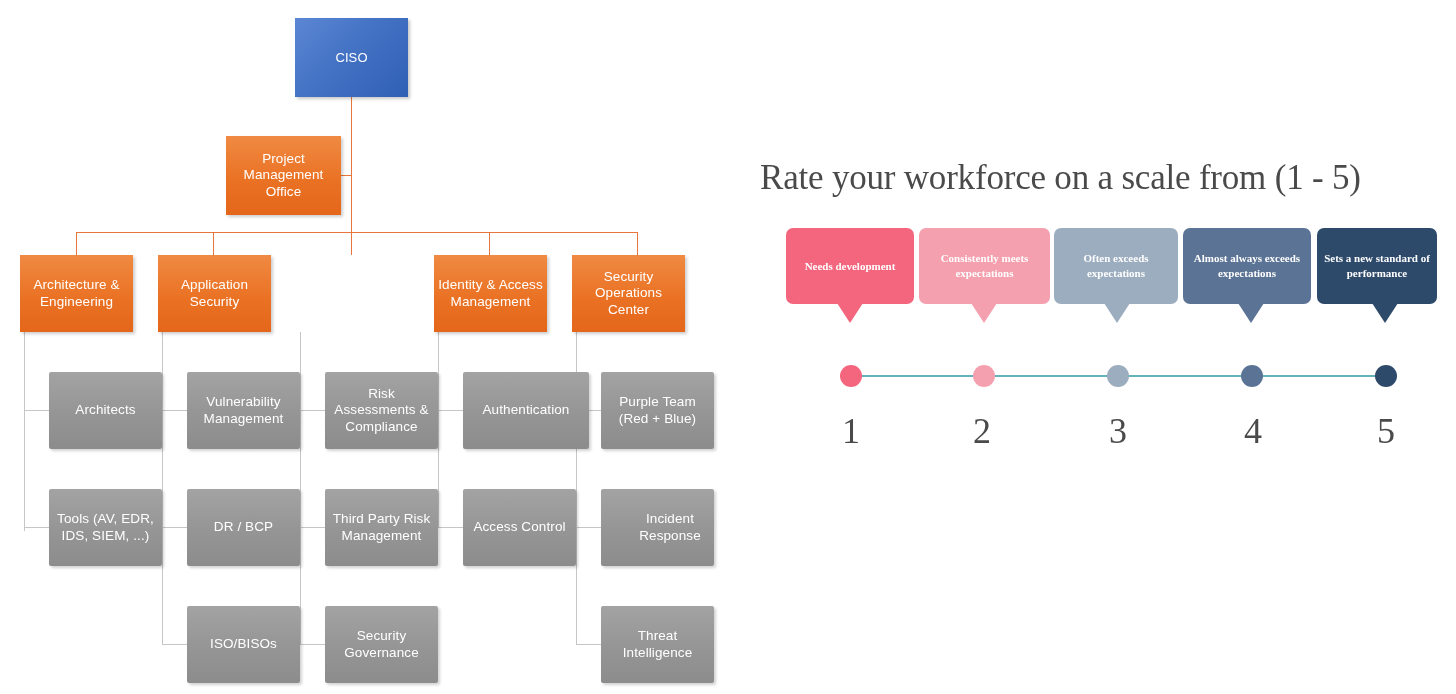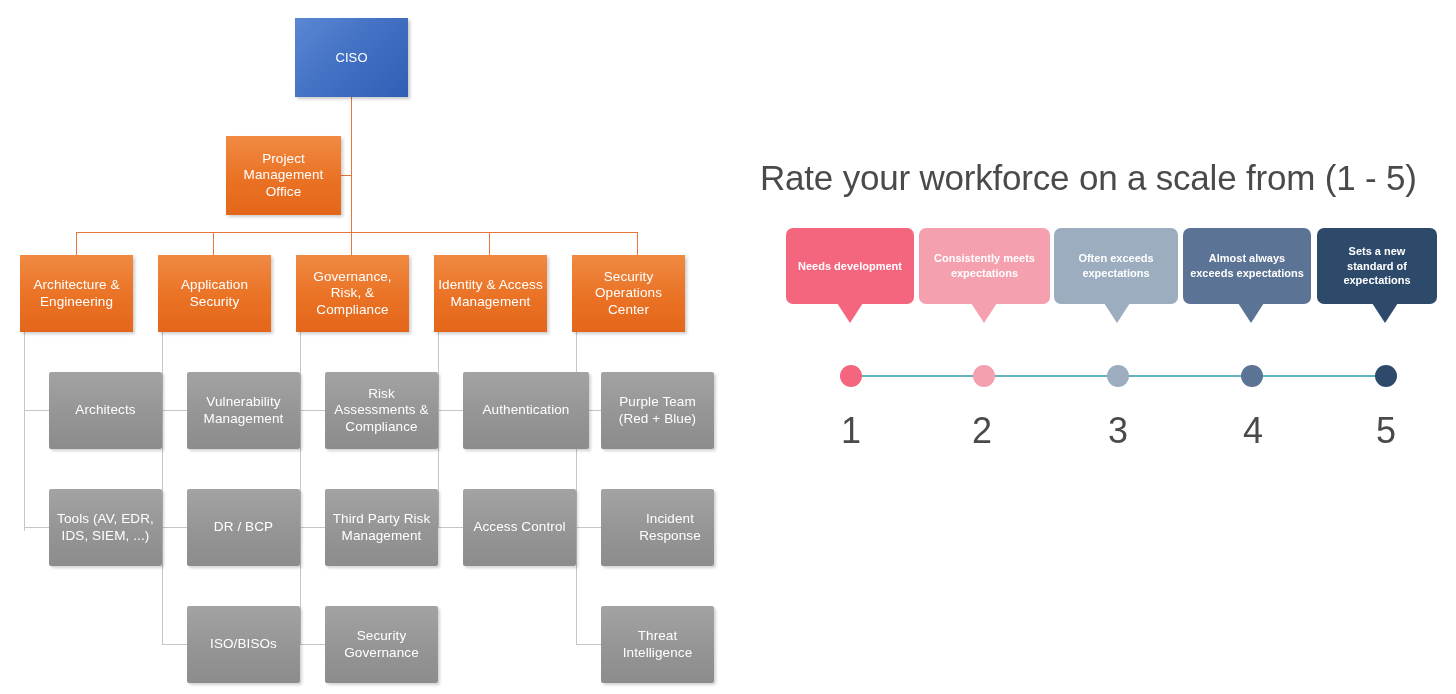--- a/index.html
+++ b/index.html
@@ -46,21 +46,21 @@
   }
 
   
   .ln{position:absolute;z-index:1;}
   .ln.o{background:#e8763a;}
   .ln.g{background:#c6c6c6;}
   .ln.h{height:1.4px;}
   .ln.v{width:1.4px;}
 
   
-  .scale-panel{position:absolute;left:740px;top:0;width:716px;height:568px;}
+  .scale-panel{position:absolute;left:740px;top:0;width:716px;height:568px;font-family:Liberation Serif, serif;}
   .scale-title{
     position:absolute;left:20px;top:158px;width:700px;
     font-size:35px;color:#4a4a4a;font-weight:400;white-space:nowrap;
     letter-spacing:-0.2px;
   }
   .bubble{
     position:absolute;top:228px;height:76px;
     border-radius:7px;
     display:flex;align-items:center;justify-content:center;
     text-align:center;color:#ffffff;
@@ -133,23 +133,20 @@
     <div class="node orange" style="left:226px;top:136px;width:115px;height:79px;">
       <span>Project Management Office</span>
     </div>
 
     <div class="node orange" style="left:20px;top:255px;width:113px;height:77px;">
       <span>Architecture &amp; Engineering</span>
     </div>
     <div class="node orange" style="left:158px;top:255px;width:113px;height:77px;">
       <span>Application Security</span>
     </div>
-    <div class="node orange" style="left:296px;top:255px;width:113px;height:77px;">
-      <span>Governance, Risk, &amp; Compliance</span>
-    </div>
     <div class="node orange" style="left:434px;top:255px;width:113px;height:77px;">
       <span>Identity &amp; Access Management</span>
     </div>
     <div class="node orange" style="left:572px;top:255px;width:113px;height:77px;">
       <span>Security Operations Center</span>
     </div>
 
     <div class="node gray" style="left:49px;top:372px;width:113px;height:77px;">
       <span>Architects</span>
     </div>
@@ -221,21 +218,21 @@
     <div class="num" style="left:348px;">3</div>
 
     <div class="bubble" style="left:443px;width:128px;background:#5b7394;">
       <span>Almost always exceeds expectations</span>
     </div>
     <div class="tail" style="left:498px;border-top:20px solid #5b7394;"></div>
     <div class="dot" style="left:501px;background:#5b7394;"></div>
     <div class="num" style="left:483px;">4</div>
 
     <div class="bubble" style="left:577px;width:120px;background:#2e4a6b;">
-      <span>Sets a new standard of expectations</span>
+      <span>Sets a new standard of performance</span>
     </div>
     <div class="tail" style="left:632px;border-top:20px solid #2e4a6b;"></div>
     <div class="dot" style="left:635px;background:#2e4a6b;"></div>
     <div class="num" style="left:616px;">5</div>
 
     <div class="axis"></div>
   </div>
 
 </div>
 

